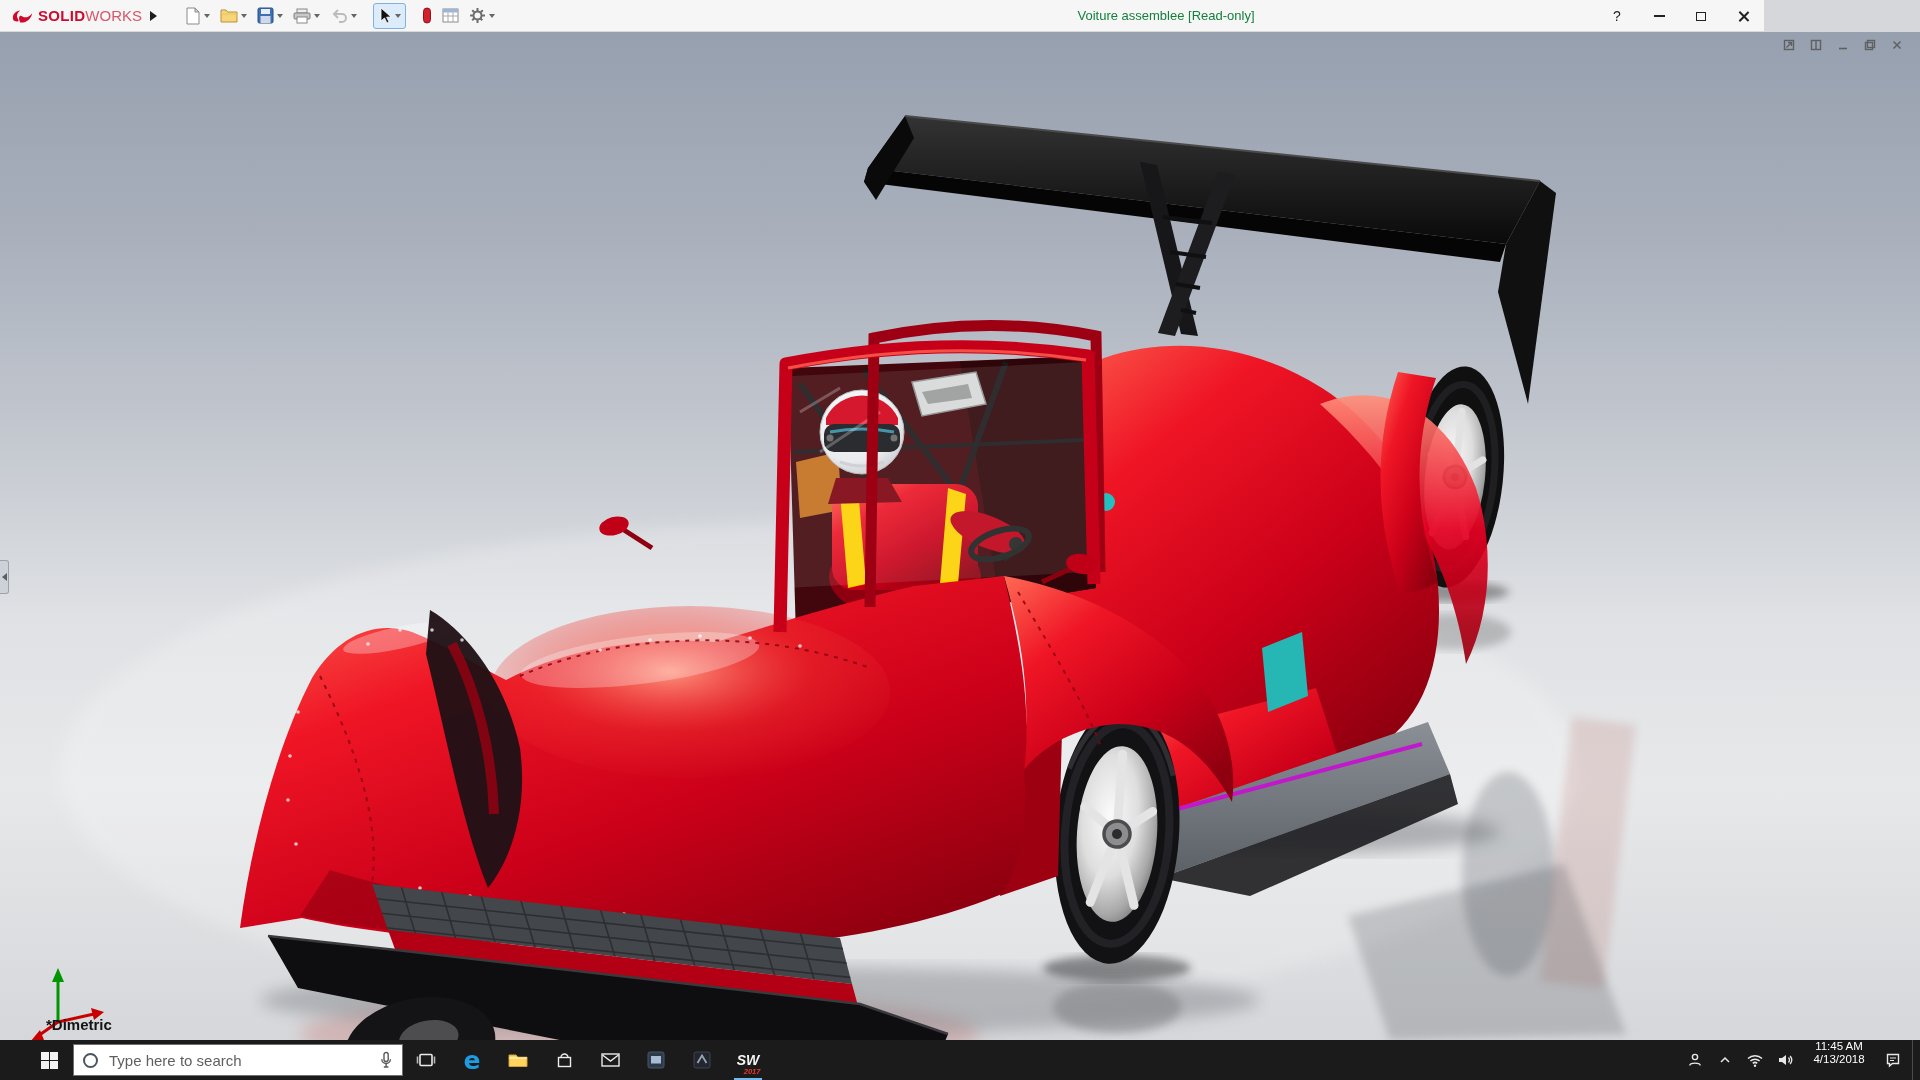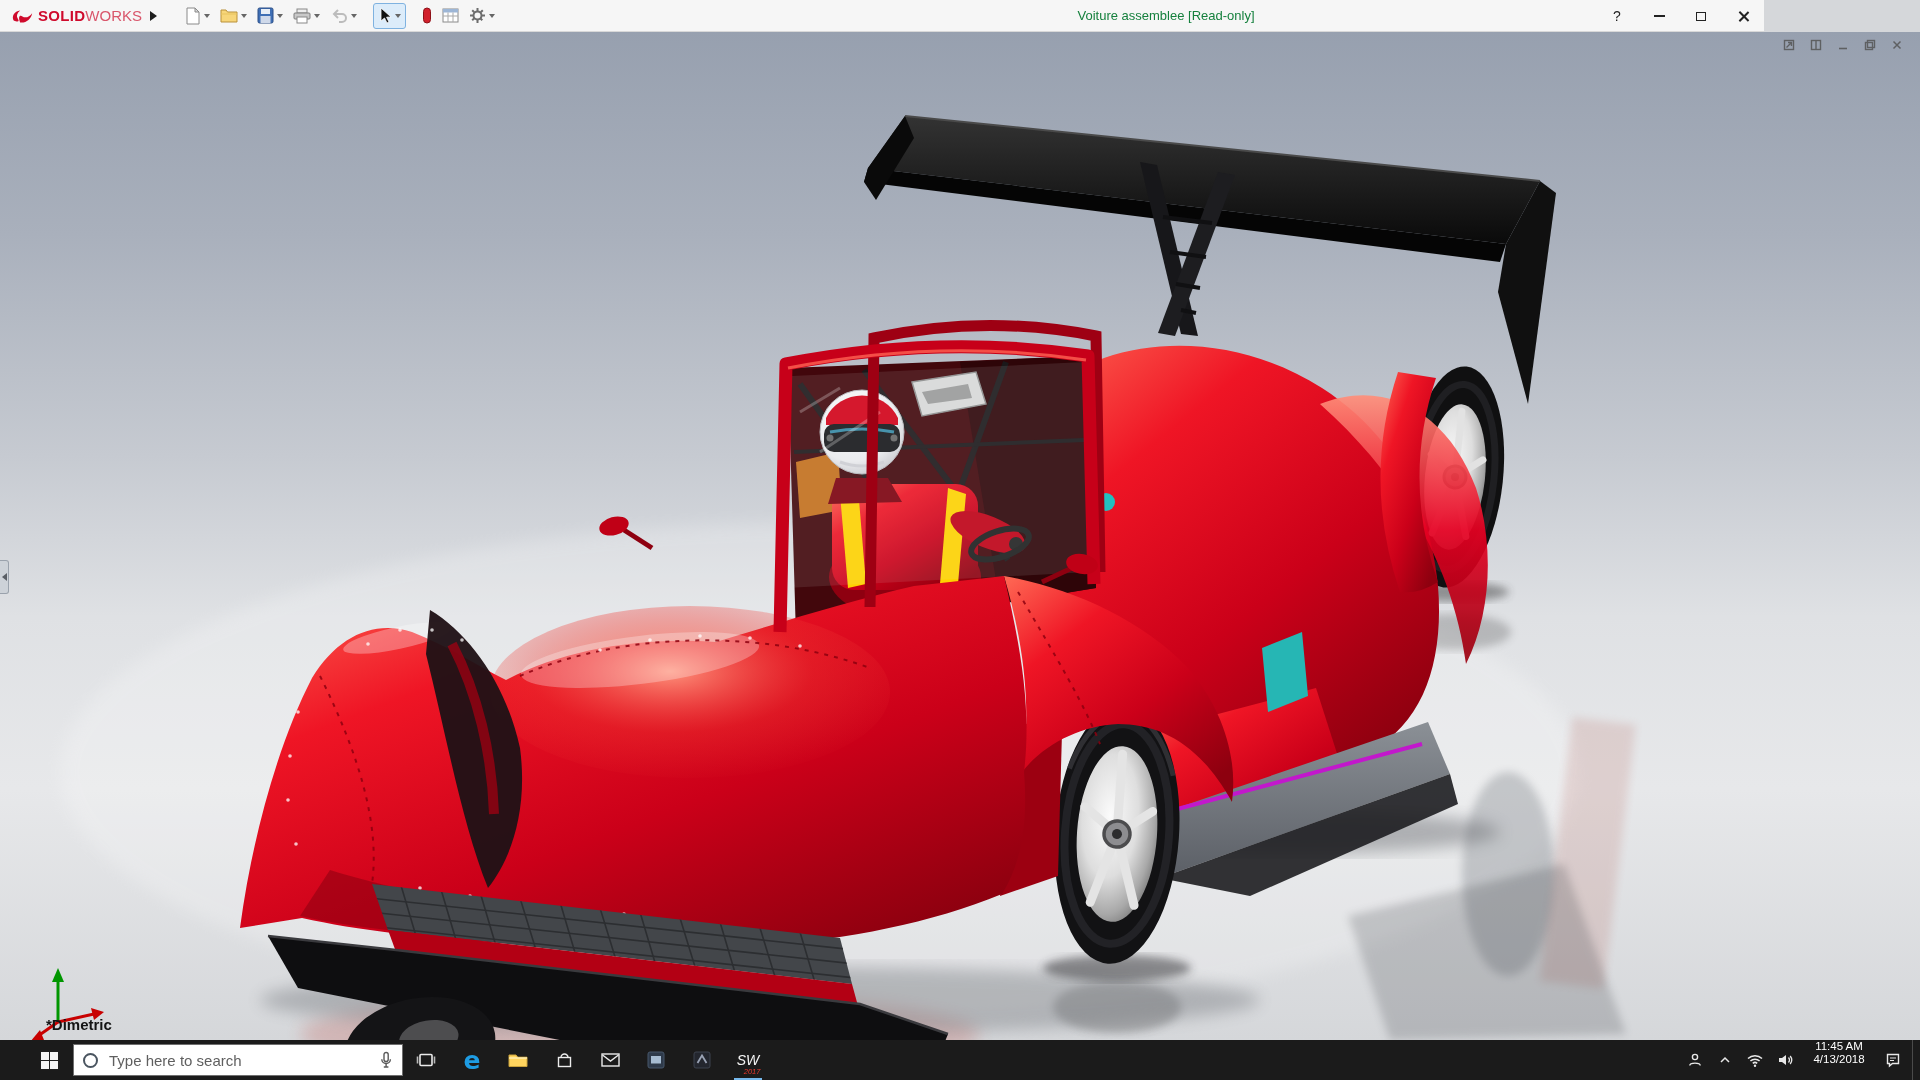--- a/index.html
+++ b/index.html
@@ -54,21 +54,21 @@
   .tb-start{ width:48px; height:40px; display:flex; align-items:center; justify-content:center; }
   .search-box{ width:330px; height:32px; background:#fff; border:1px solid #6f6f6f;
     display:flex; align-items:center; padding:0 9px; gap:9px; }
   .cortana{ width:15px; height:15px; border:2px solid #4a5560; border-radius:50%; flex:none; }
   .search-input{ flex:1; border:none; outline:none; font-size:15px; color:#333;
     font-family:inherit; background:transparent; min-width:0; }
   .search-input::placeholder{ color:#5f5f5f; opacity:1; }
   .tb-app{ width:46px; height:40px; display:flex; align-items:center; justify-content:center; position:relative; }
   .tb-app.active::after{ content:""; position:absolute; bottom:0; left:9px; right:9px; height:2px; background:#76b9ed; }
   .edge-e{ font-size:25px; font-weight:bold; color:#1e9ce3; line-height:1; font-family:"DejaVu Sans",sans-serif; }
-  .sw-logo{ position:relative; color:#f5f5f5; font-style:italic; font-weight:normal; font-size:14px; line-height:1; }
+  .sw-logo{ position:relative; color:#f5f5f5; font-style:italic; font-weight:bold; font-size:14px; line-height:1; }
   .sw-year{ position:absolute; left:7px; bottom:-8px; color:#e8392e; font-size:7.5px; font-style:italic;margin-top:23px; }
   .tray{ margin-left:auto; display:flex; height:40px; }
   .tray-ic{ width:30px; height:40px; display:flex; align-items:center; justify-content:center; }
   .clock{ width:78px; text-align:center; color:#fff; font-size:11.5px; line-height:13px; padding:0 2px; }
   .show-desktop{ width:8px; height:40px; border-left:1px solid #4a4a4a; margin-left:4px; }
 </style>
 </head>
 <body>
 
 <div class="titlebar">

